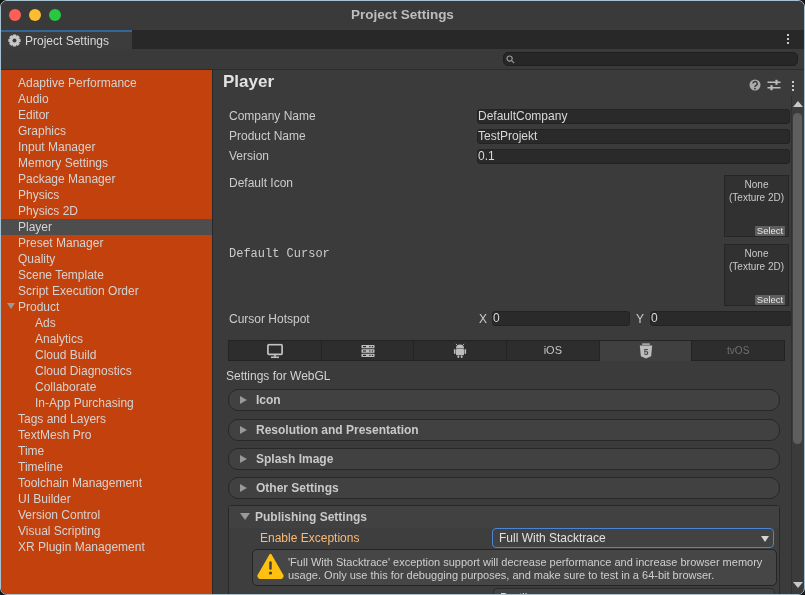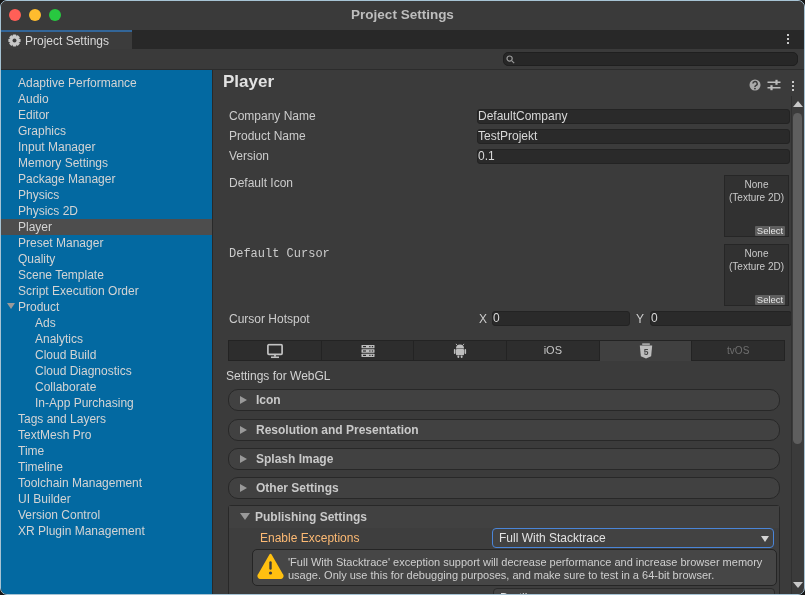--- a/index.html
+++ b/index.html
@@ -17,21 +17,21 @@
   .tabstrip { position:absolute; left:0; top:29px; width:803px; height:19px; background:#282828; }
   .tab { position:absolute; left:0; top:0; width:131px; height:19px; background:#3C3C3C;
     border-top:2px solid #336699; }
   .tab span { position:absolute; left:24px; top:2px; font-size:12px; color:#D8D8D8; }
   
   .toolbar { position:absolute; left:0; top:48px; width:803px; height:21px; background:#3A3A3A;
     border-bottom:1px solid #2C2C2C; }
   .search { position:absolute; left:502px; top:3px; width:295px; height:14px; background:#272727;
     border:1px solid #1F1F1F; border-radius:5px; }
   
-  .sidebar { position:absolute; left:0; top:69px; width:212px; height:524px; background:#0369a1;
+  .sidebar { position:absolute; left:0; top:69px; width:212px; height:524px; background:#c2410c;
     border-right:1px solid #292929; }
   .sitems { position:absolute; left:0; top:5px; width:211px; }
   .si { height:16px; line-height:16px; font-size:12px; color:#D4D4D4; padding-left:17px;
     white-space:nowrap; }
   .si.sub { padding-left:34px; }
   .si.sel { background:#4D4D4D; }
   .svcarrow { position:absolute; left:6px; top:233px; width:0; height:0;
     border-left:4.5px solid transparent; border-right:4.5px solid transparent; border-top:6px solid #9A9A9A; }
   
   .content { position:absolute; left:212px; top:69px; width:590px; height:524px; background:#3B3B3B; }
@@ -140,20 +140,21 @@
       <div class="si sub">Cloud Diagnostics</div>
       <div class="si sub">Collaborate</div>
       <div class="si sub">In-App Purchasing</div>
       <div class="si">Tags and Layers</div>
       <div class="si">TextMesh Pro</div>
       <div class="si">Time</div>
       <div class="si">Timeline</div>
       <div class="si">Toolchain Management</div>
       <div class="si">UI Builder</div>
       <div class="si">Version Control</div>
+      <div class="si">Visual Scripting</div>
       <div class="si">XR Plugin Management</div>
     </div>
     <div class="svcarrow"></div>
   </div>
 
   <div class="content">
     <div class="hdr">Player</div>
 
     <svg class="abs" style="left:536px;top:9px;" width="12" height="12" viewBox="0 0 12 12">
       <circle cx="6" cy="6" r="5.5" fill="#ABABAB"></circle>

